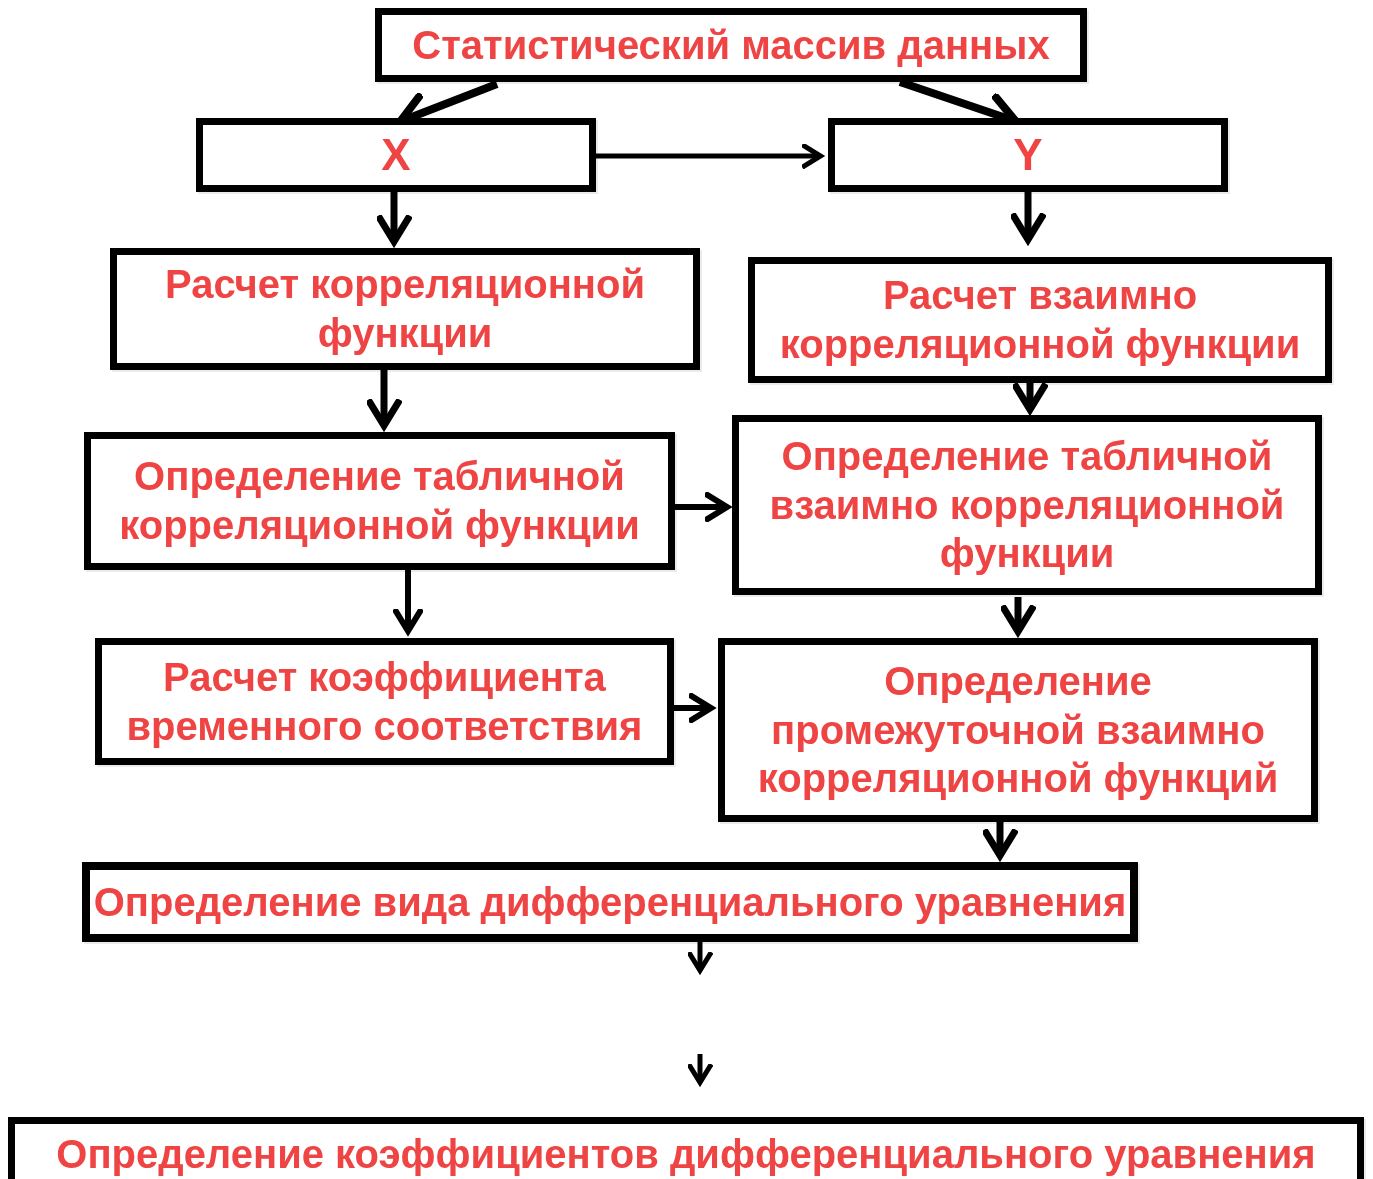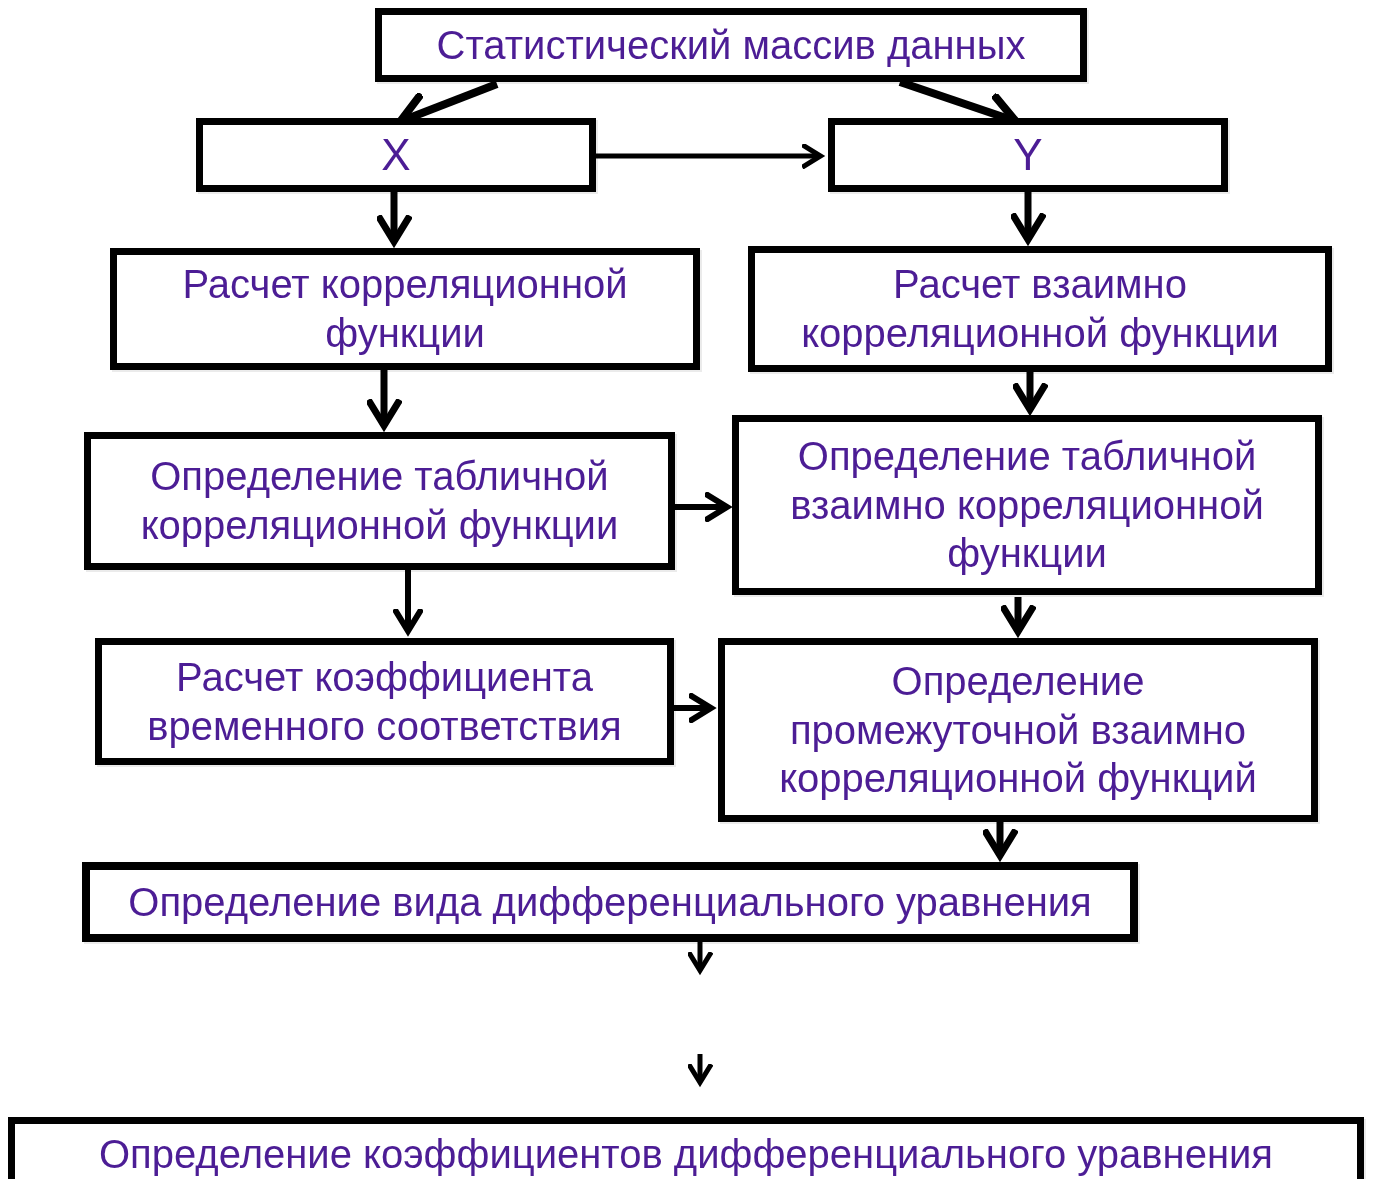--- a/index.html
+++ b/index.html
@@ -25,25 +25,26 @@
   }
   .node {
     position: absolute;
     box-sizing: border-box;
     border: 7px solid #000000;
     background: #ffffff;
     display: flex;
     align-items: center;
     justify-content: center;
     text-align: center;
-    color: #4c1d95;
+    color: #ef4444;
     font-size: 40px;
     line-height: 1.22;
     white-space: pre-line;
     box-shadow: 2px 2px 0 rgba(0,0,0,0.08);
+    font-weight: bold;
   }
   .node--xy {
     font-size: 44px;
   }
   .node--wide {
     border-width: 8px;
   }
 </style>
 </head>
 <body>
@@ -82,21 +83,21 @@
 
   <div class="node node--xy" style="left:828px; top:118px; width:400px; height:74px;">
     <span>Y</span>
   </div>
 
   <div class="node" style="left:110px; top:248px; width:590px; height:122px;justify-content:center;">
     <span>Расчет корреляционной
 функции</span>
   </div>
 
-  <div class="node" style="left:748px; top:246px; width:584px; height:126px;justify-content:center;">
+  <div class="node" style="left:748px; top:257px; width:584px; height:126px;justify-content:center;">
     <span>Расчет взаимно
 корреляционной функции</span>
   </div>
 
   <div class="node" style="left:84px; top:432px; width:591px; height:138px;">
     <span>Определение табличной
 корреляционной функции</span>
   </div>
 
   <div class="node" style="left:732px; top:415px; width:590px; height:180px;">

